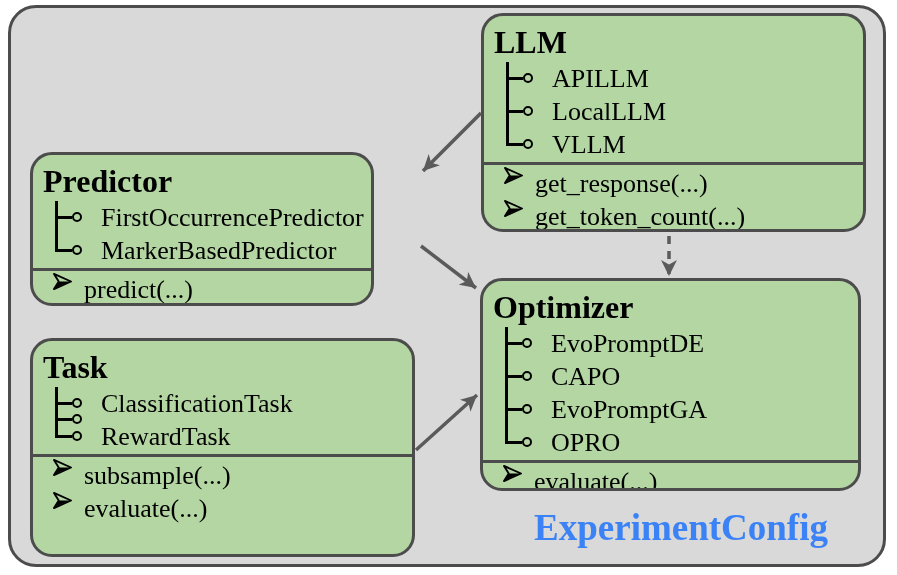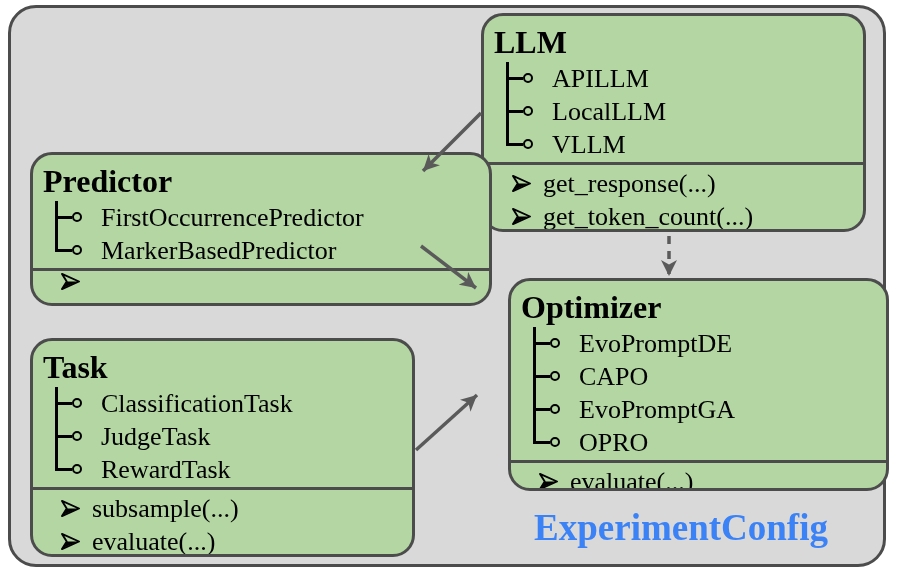--- a/index.html
+++ b/index.html
@@ -79,24 +79,23 @@
     border-radius: 50%;
     background: transparent;
   }
   .divider {
     width: 100%;
     border-top: 3px solid #4c4c4c;
     margin: 1px 0 2px 0;
   }
   .method {
     display: flex;
-    align-items: center;
     font-size: 26px;
     line-height: 33px;
-    padding-left: 28px;
+    padding-left: 20px;
     white-space: nowrap;
   }
   .bullet-icon {
     width: 19px; height: 17px;
     margin-right: 12px;
     flex: 0 0 auto;
   }
   .config-label {
     position: absolute;
     left: 495px; top: 506px;
@@ -156,21 +155,21 @@
     </div>
     <div class="method">
       <svg class="bullet-icon" viewBox="0 0 20 18">
         <polygon points="1,1 19,9 1,17 6,9" fill="none" stroke="#000" stroke-width="2" stroke-linejoin="round"></polygon>
         <polygon points="2,16 18,9 6.5,9" fill="#000"></polygon>
       </svg>
       <span>get_token_count(...)</span>
     </div>
   </div>
 
-  <div class="class-box" style="left:30px; top:152px; width:462px; height:154px;">
+  <div class="class-box" style="left:30px; top:152px; width:344px; height:154px;">
     <div class="box-title">Predictor</div>
     <div class="tree">
       <div class="tree-item">
         <span class="branch">
             <span class="dot"></span>
           </span>
         <span>FirstOccurrencePredictor</span>
       </div>
       <div class="tree-item last">
         <span class="branch">
@@ -178,37 +177,37 @@
           </span>
         <span>MarkerBasedPredictor</span>
       </div>
     </div>
     <div class="divider"></div>
     <div class="method">
       <svg class="bullet-icon" viewBox="0 0 20 18">
         <polygon points="1,1 19,9 1,17 6,9" fill="none" stroke="#000" stroke-width="2" stroke-linejoin="round"></polygon>
         <polygon points="2,16 18,9 6.5,9" fill="#000"></polygon>
       </svg>
+      <span>predict(...)</span>
     </div>
   </div>
 
   <div class="class-box" style="left:30px; top:338px; width:385px; height:219px;">
     <div class="box-title">Task</div>
     <div class="tree">
       <div class="tree-item">
         <span class="branch">
             <span class="dot"></span>
           </span>
         <span>ClassificationTask</span>
       </div>
       <div class="tree-item">
         <span class="branch">
             <span class="dot"></span>
           </span>
-        <span>JudgeTask</span>
       </div>
       <div class="tree-item last">
         <span class="branch">
             <span class="dot"></span>
           </span>
         <span>RewardTask</span>
       </div>
     </div>
     <div class="divider"></div>
     <div class="method">
@@ -220,21 +219,21 @@
     </div>
     <div class="method">
       <svg class="bullet-icon" viewBox="0 0 20 18">
         <polygon points="1,1 19,9 1,17 6,9" fill="none" stroke="#000" stroke-width="2" stroke-linejoin="round"></polygon>
         <polygon points="2,16 18,9 6.5,9" fill="#000"></polygon>
       </svg>
       <span>evaluate(...)</span>
     </div>
   </div>
 
-  <div class="class-box" style="left:480px; top:278px; width:381px; height:213px;margin-left:28px;">
+  <div class="class-box" style="left:480px; top:278px; width:381px; height:213px;">
     <div class="box-title">Optimizer</div>
     <div class="tree">
       <div class="tree-item">
         <span class="branch">
             <span class="dot"></span>
           </span>
         <span>EvoPromptDE</span>
       </div>
       <div class="tree-item">
         <span class="branch">

